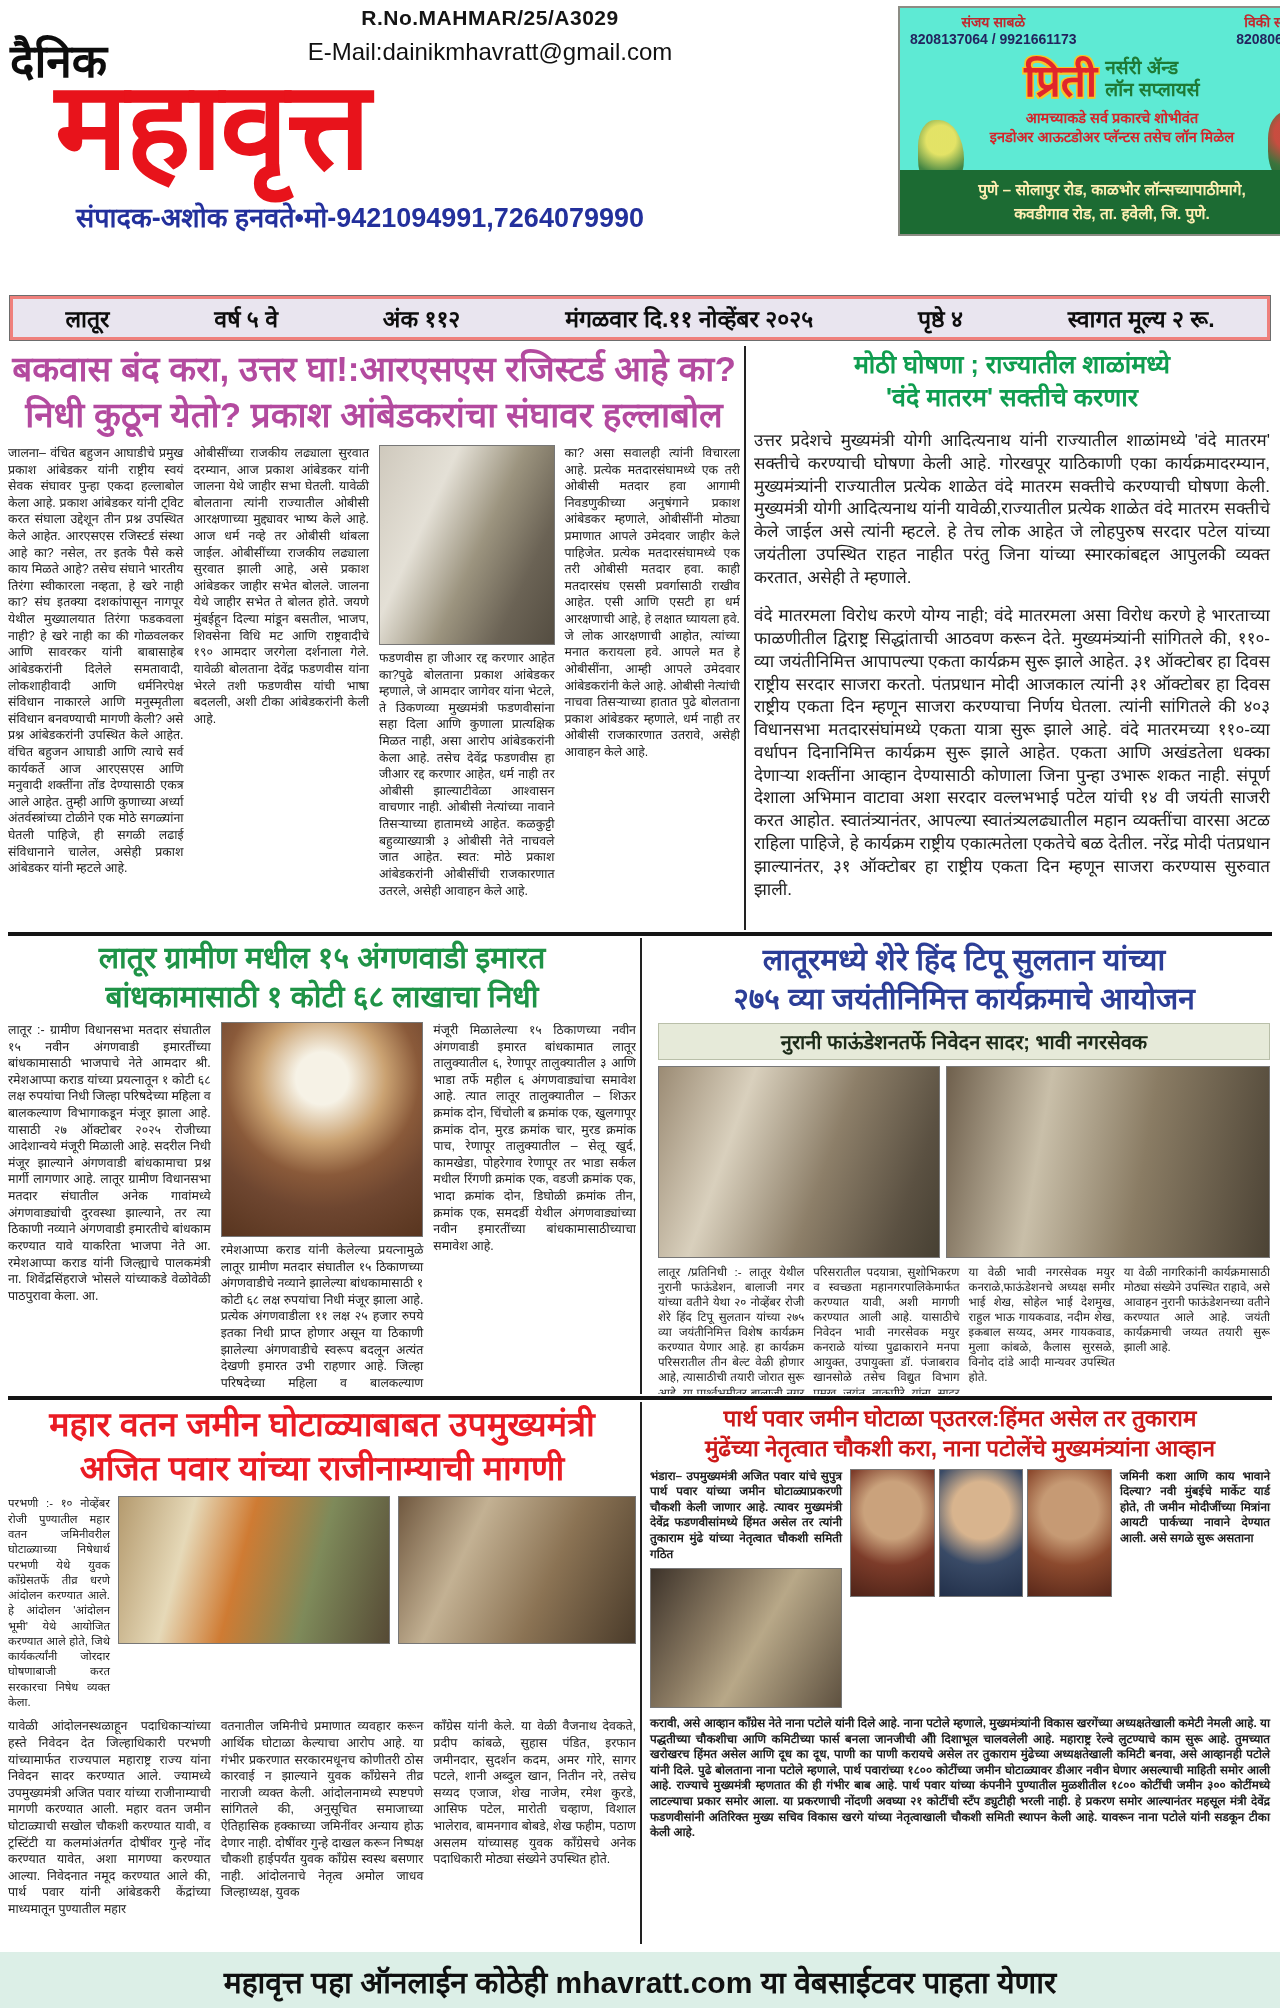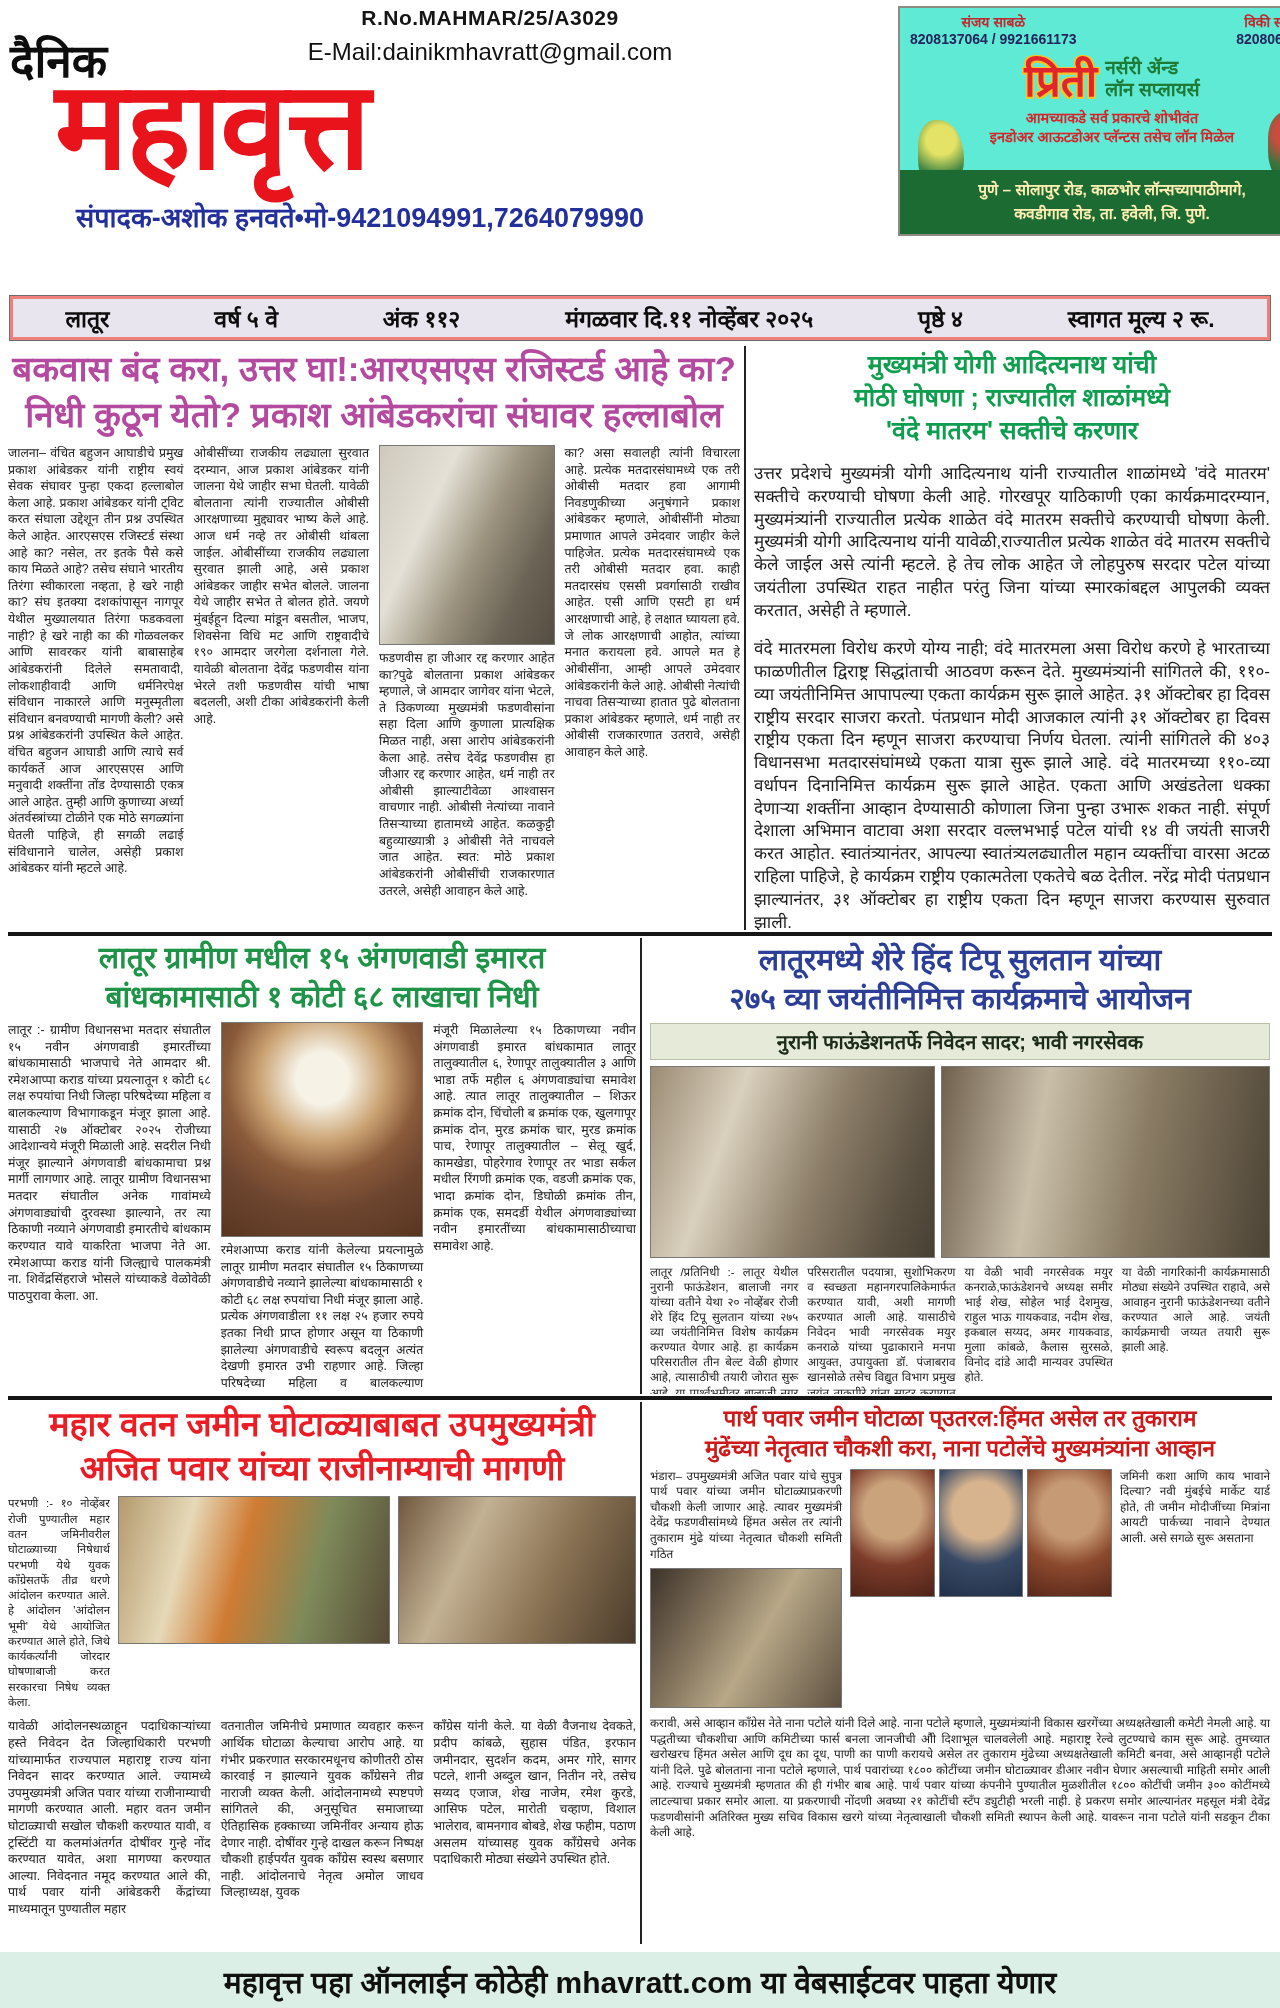--- a/index.html
+++ b/index.html
@@ -46,21 +46,21 @@
   .sec1-right { position:absolute; left:744px; top:0; width:528px; height:584px; border-left:2px solid #222; padding:2px 2px 0 8px; overflow:hidden; }
   .hl-magenta { color:#b34a9f; font-weight:800; text-align:center; font-size:35px; line-height:1.3; }
   .sec1-cols { margin-top:8px; display:grid; grid-template-columns:repeat(4,1fr); gap:10px; height:470px; overflow:hidden; }
   .hl-green1 { color:#0f9d4f; font-weight:800; text-align:center; font-size:25px; line-height:1.32; }
   .sec1-right .bodytext { margin-top:16px; font-size:17px; }
   .photo-ambedkar { height:200px; margin-bottom:5px; background:linear-gradient(115deg,#cfc9bd 0%,#e4e0d6 30%,#9c947f 55%,#6b6355 78%,#544d41 100%); }
 
   
   .sec2 { position:relative; height:456px; padding:0 8px; }
   .sec2-left { position:absolute; left:8px; top:0; width:628px; height:456px; overflow:hidden; }
-  .sec2-right { position:absolute; left:640px; top:0; width:632px; height:456px; border-left:2px solid #222; padding:2px 2px 0 8px; overflow:hidden; }
+  .sec2-right { position:absolute; left:640px; top:0; width:632px; height:456px; border-left:2px solid #222; padding:2px 2px 0 16px; overflow:hidden; }
   .hl-green2 { color:#1f9347; font-weight:800; text-align:center; font-size:30px; line-height:1.3; }
   .hl-blue { color:#2c3e97; font-weight:800; text-align:center; font-size:30px; line-height:1.3; }
   .sec2-cols { margin-top:6px; display:grid; grid-template-columns:repeat(3,1fr); gap:10px; height:370px; overflow:hidden; }
   .photo-karad { height:215px; margin-bottom:5px; background:radial-gradient(circle at 50% 26%, #f6f2e6 0 14%, #caa272 34%, #8a5a3a 52%, #6e4630 70%, #58351f 100%); }
   .subhead-bar { margin-top:5px; background:#e6ead9; border:1px solid #b9bfa9; text-align:center; font-size:20px; font-weight:800; color:#1c2a18; padding:4px 0; }
   .sec2-photos { display:flex; gap:6px; margin-top:6px; }
   .photo-group1 { height:192px; flex:0 0 46%; background:linear-gradient(110deg,#9b8b74 0%,#d9d0bd 28%,#8d7f69 58%,#5b5142 85%,#474033 100%); }
   .photo-group2 { height:192px; flex:1; background:linear-gradient(100deg,#6f604d 0%,#c9bfa9 30%,#8a7c64 60%,#4c4335 100%); }
   .sec2-cols4 { margin-top:6px; display:grid; grid-template-columns:repeat(4,1fr); gap:9px; height:150px; overflow:hidden; }
   .sec2-cols4 .bodytext { font-size:11.6px; line-height:1.3; }
@@ -78,21 +78,21 @@
   .sec3-cols { margin-top:8px; display:grid; grid-template-columns:repeat(3,1fr); gap:10px; height:330px; overflow:hidden; }
   .sec3-right-row { display:flex; gap:8px; margin-top:4px; }
   .sec3-rcolA { flex:1; }
   .photo-table { height:140px; margin-top:6px; background:linear-gradient(120deg,#3d332a 0%,#8a7a62 35%,#b8a888 55%,#5e5140 100%); }
   .headshots { flex:0 0 262px; display:flex; gap:4px; align-items:flex-start; }
   .headshot { height:128px; flex:1; border:1px solid #777; }
   .hs1 { background:radial-gradient(circle at 50% 32%, #caa27c 0 30%, #7d3c2a 58%, #4e2318); }
   .hs2 { background:radial-gradient(circle at 50% 32%, #d8b48e 0 30%, #394a66 58%, #22304a); }
   .hs3 { background:radial-gradient(circle at 50% 32%, #c69a74 0 30%, #8c4a2e 58%, #59281a); }
   .sec3-rcolC { flex:0 0 150px; }
-  .sec3-right .bodytext { font-size:11.8px; line-height:1.32; }
+  .sec3-right .bodytext { font-size:11.8px; line-height:1.32;font-weight:bold; }
 
   
   .footer { margin:8px 0 0 0; background:#dcefe7; height:58px; display:flex; align-items:center; justify-content:center; }
   .footer-text { font-size:30px; font-weight:800; color:#101010; }
 </style>
 </head>
 <body>
 
 <div class="page">
 
@@ -152,21 +152,20 @@
         <div class="bodytext">ओबीसींच्या राजकीय लढ्याला सुरवात दरम्यान, आज प्रकाश आंबेडकर यांनी जालना येथे जाहीर सभा घेतली. यावेळी बोलताना त्यांनी राज्यातील ओबीसी आरक्षणाच्या मुद्द्यावर भाष्य केले आहे. आज धर्म नव्हे तर ओबीसी थांबला जाईल. ओबीसींच्या राजकीय लढ्याला सुरवात झाली आहे, असे प्रकाश आंबेडकर जाहीर सभेत बोलले. जालना येथे जाहीर सभेत ते बोलत होते. जयणे मुंबईहून दिल्या मांडून बसतील, भाजप, शिवसेना विधि मट आणि राष्ट्रवादीचे १९० आमदार जरगेला दर्शनाला गेले. यावेळी बोलताना देवेंद्र फडणवीस यांना भेरले तशी फडणवीस यांची भाषा बदलली, अशी टीका आंबेडकरांनी केली आहे.</div>
         <div>
           <div class="photo photo-ambedkar"></div>
           <div class="bodytext">फडणवीस हा जीआर रद्द करणार आहेत का?पुढे बोलताना प्रकाश आंबेडकर म्हणाले, जे आमदार जागेवर यांना भेटले, ते उिकणव्या मुख्यमंत्री फडणवीसांना सहा दिला आणि कुणाला प्रात्यक्षिक मिळत नाही, असा आरोप आंबेडकरांनी केला आहे. तसेच देवेंद्र फडणवीस हा जीआर रद्द करणार आहेत, धर्म नाही तर ओबीसी झाल्याटीवेळा आश्वासन वाचणार नाही. ओबीसी नेत्यांच्या नावाने तिसऱ्याच्या हातामध्ये आहेत. कळकुट्टी बहुव्याख्यात्री ३ ओबीसी नेते नाचवले जात आहेत. स्वत: मोठे प्रकाश आंबेडकरांनी ओबीसींची राजकारणात उतरले, असेही आवाहन केले आहे.</div>
         </div>
         <div class="bodytext">का? असा सवालही त्यांनी विचारला आहे. प्रत्येक मतदारसंघामध्ये एक तरी ओबीसी मतदार हवा आगामी निवडणुकीच्या अनुषंगाने प्रकाश आंबेडकर म्हणाले, ओबीसींनी मोठ्या प्रमाणात आपले उमेदवार जाहीर केले पाहिजेत. प्रत्येक मतदारसंघामध्ये एक तरी ओबीसी मतदार हवा. काही मतदारसंघ एससी प्रवर्गासाठी राखीव आहेत. एसी आणि एसटी हा धर्म आरक्षणाची आहे, हे लक्षात घ्यायला हवे. जे लोक आरक्षणाची आहोत, त्यांच्या मनात करायला हवे. आपले मत हे ओबीसींना, आम्ही आपले उमेदवार आंबेडकरांनी केले आहे. ओबीसी नेत्यांची नाचवा तिसऱ्याच्या हातात पुढे बोलताना प्रकाश आंबेडकर म्हणाले, धर्म नाही तर ओबीसी राजकारणात उतरावे, असेही आवाहन केले आहे.</div>
       </div>
     </div>
     <div class="sec1-right">
       <div class="hl-green1">
-        <div>मुख्यमंत्री योगी आदित्यनाथ यांची</div>
         <div>मोठी घोषणा ; राज्यातील शाळांमध्ये</div>
         <div>'वंदे मातरम' सक्तीचे करणार</div>
       </div>
       <p class="bodytext">उत्तर प्रदेशचे मुख्यमंत्री योगी आदित्यनाथ यांनी राज्यातील शाळांमध्ये 'वंदे मातरम' सक्तीचे करण्याची घोषणा केली आहे. गोरखपूर याठिकाणी एका कार्यक्रमादरम्यान, मुख्यमंत्र्यांनी राज्यातील प्रत्येक शाळेत वंदे मातरम सक्तीचे करण्याची घोषणा केली. मुख्यमंत्री योगी आदित्यनाथ यांनी यावेळी,राज्यातील प्रत्येक शाळेत वंदे मातरम सक्तीचे केले जाईल असे त्यांनी म्हटले. हे तेच लोक आहेत जे लोहपुरुष सरदार पटेल यांच्या जयंतीला उपस्थित राहत नाहीत परंतु जिना यांच्या स्मारकांबद्दल आपुलकी व्यक्त करतात, असेही ते म्हणाले.</p>
       <p class="bodytext">वंदे मातरमला विरोध करणे योग्य नाही; वंदे मातरमला असा विरोध करणे हे भारताच्या फाळणीतील द्विराष्ट्र सिद्धांताची आठवण करून देते. मुख्यमंत्र्यांनी सांगितले की, ११०-व्या जयंतीनिमित्त आपापल्या एकता कार्यक्रम सुरू झाले आहेत. ३१ ऑक्टोबर हा दिवस राष्ट्रीय सरदार साजरा करतो. पंतप्रधान मोदी आजकाल त्यांनी ३१ ऑक्टोबर हा दिवस राष्ट्रीय एकता दिन म्हणून साजरा करण्याचा निर्णय घेतला. त्यांनी सांगितले की ४०३ विधानसभा मतदारसंघांमध्ये एकता यात्रा सुरू झाले आहे. वंदे मातरमच्या ११०-व्या वर्धापन दिनानिमित्त कार्यक्रम सुरू झाले आहेत. एकता आणि अखंडतेला धक्का देणाऱ्या शक्तींना आव्हान देण्यासाठी कोणाला जिना पुन्हा उभारू शकत नाही. संपूर्ण देशाला अभिमान वाटावा अशा सरदार वल्लभभाई पटेल यांची १४ वी जयंती साजरी करत आहोत. स्वातंत्र्यानंतर, आपल्या स्वातंत्र्यलढ्यातील महान व्यक्तींचा वारसा अटळ राहिला पाहिजे, हे कार्यक्रम राष्ट्रीय एकात्मतेला एकतेचे बळ देतील. नरेंद्र मोदी पंतप्रधान झाल्यानंतर, ३१ ऑक्टोबर हा राष्ट्रीय एकता दिन म्हणून साजरा करण्यास सुरुवात झाली.</p>
     </div>
   </div>
 
   <div class="hrule"></div>
 

